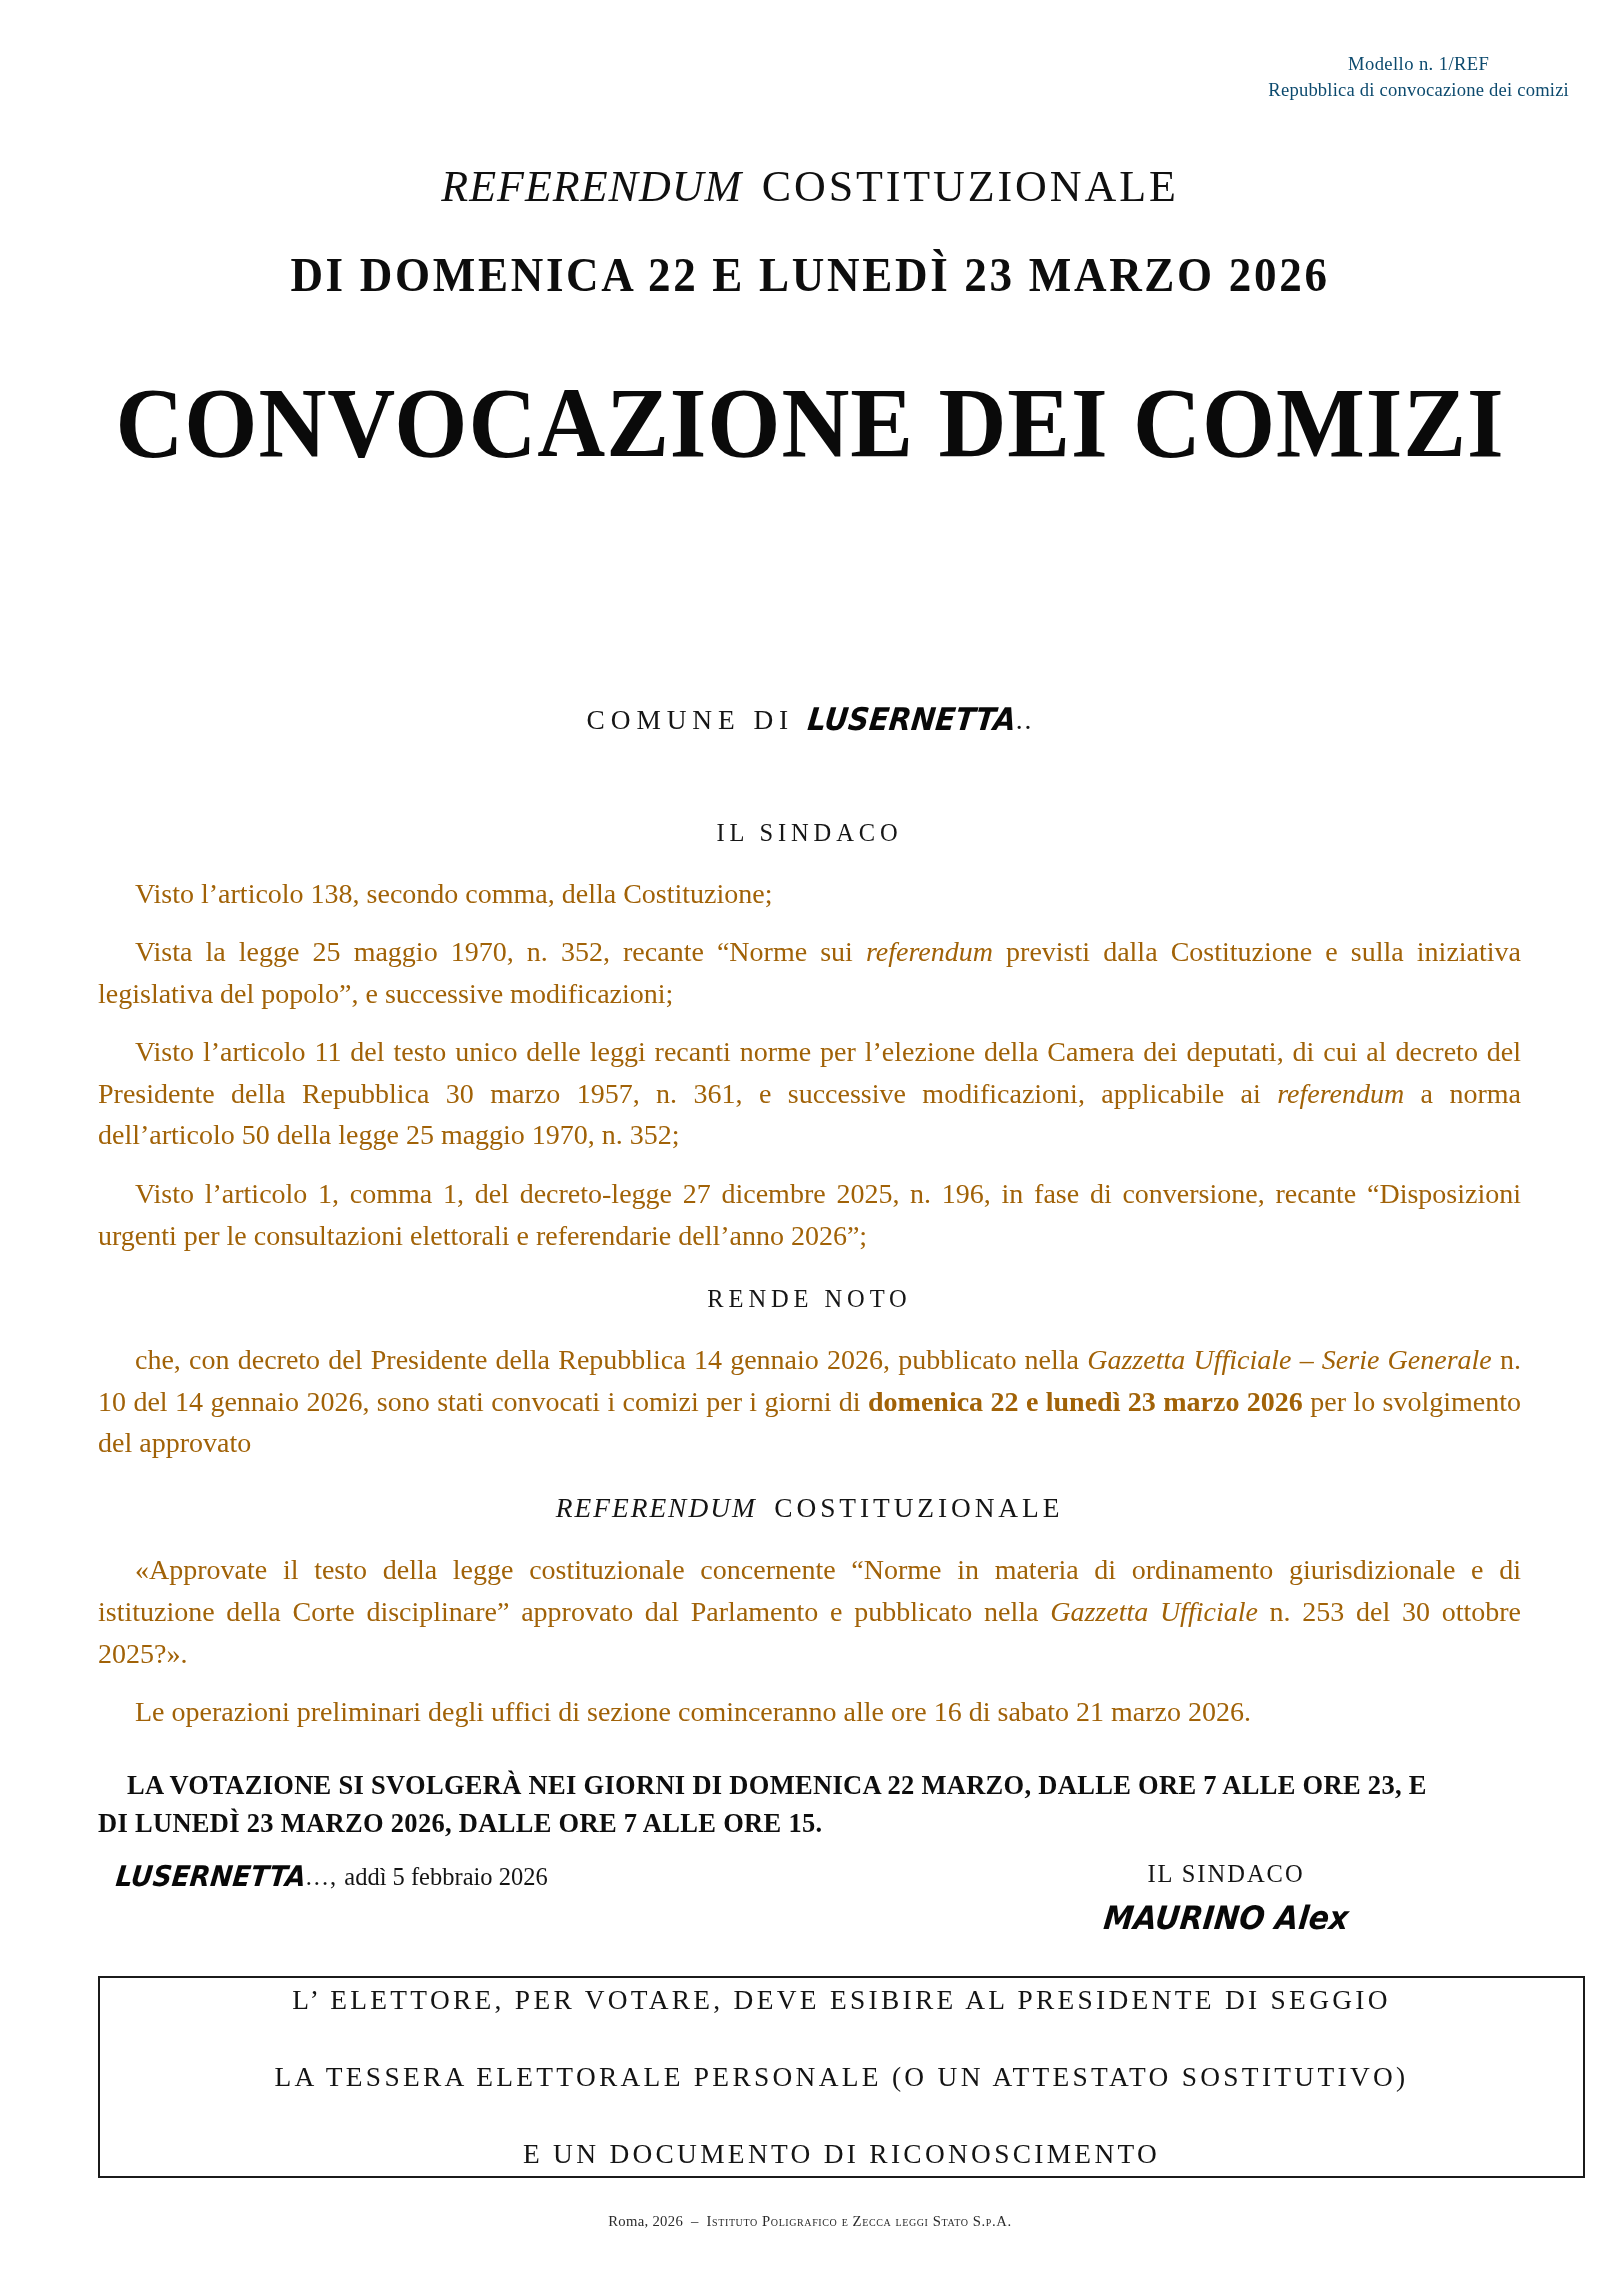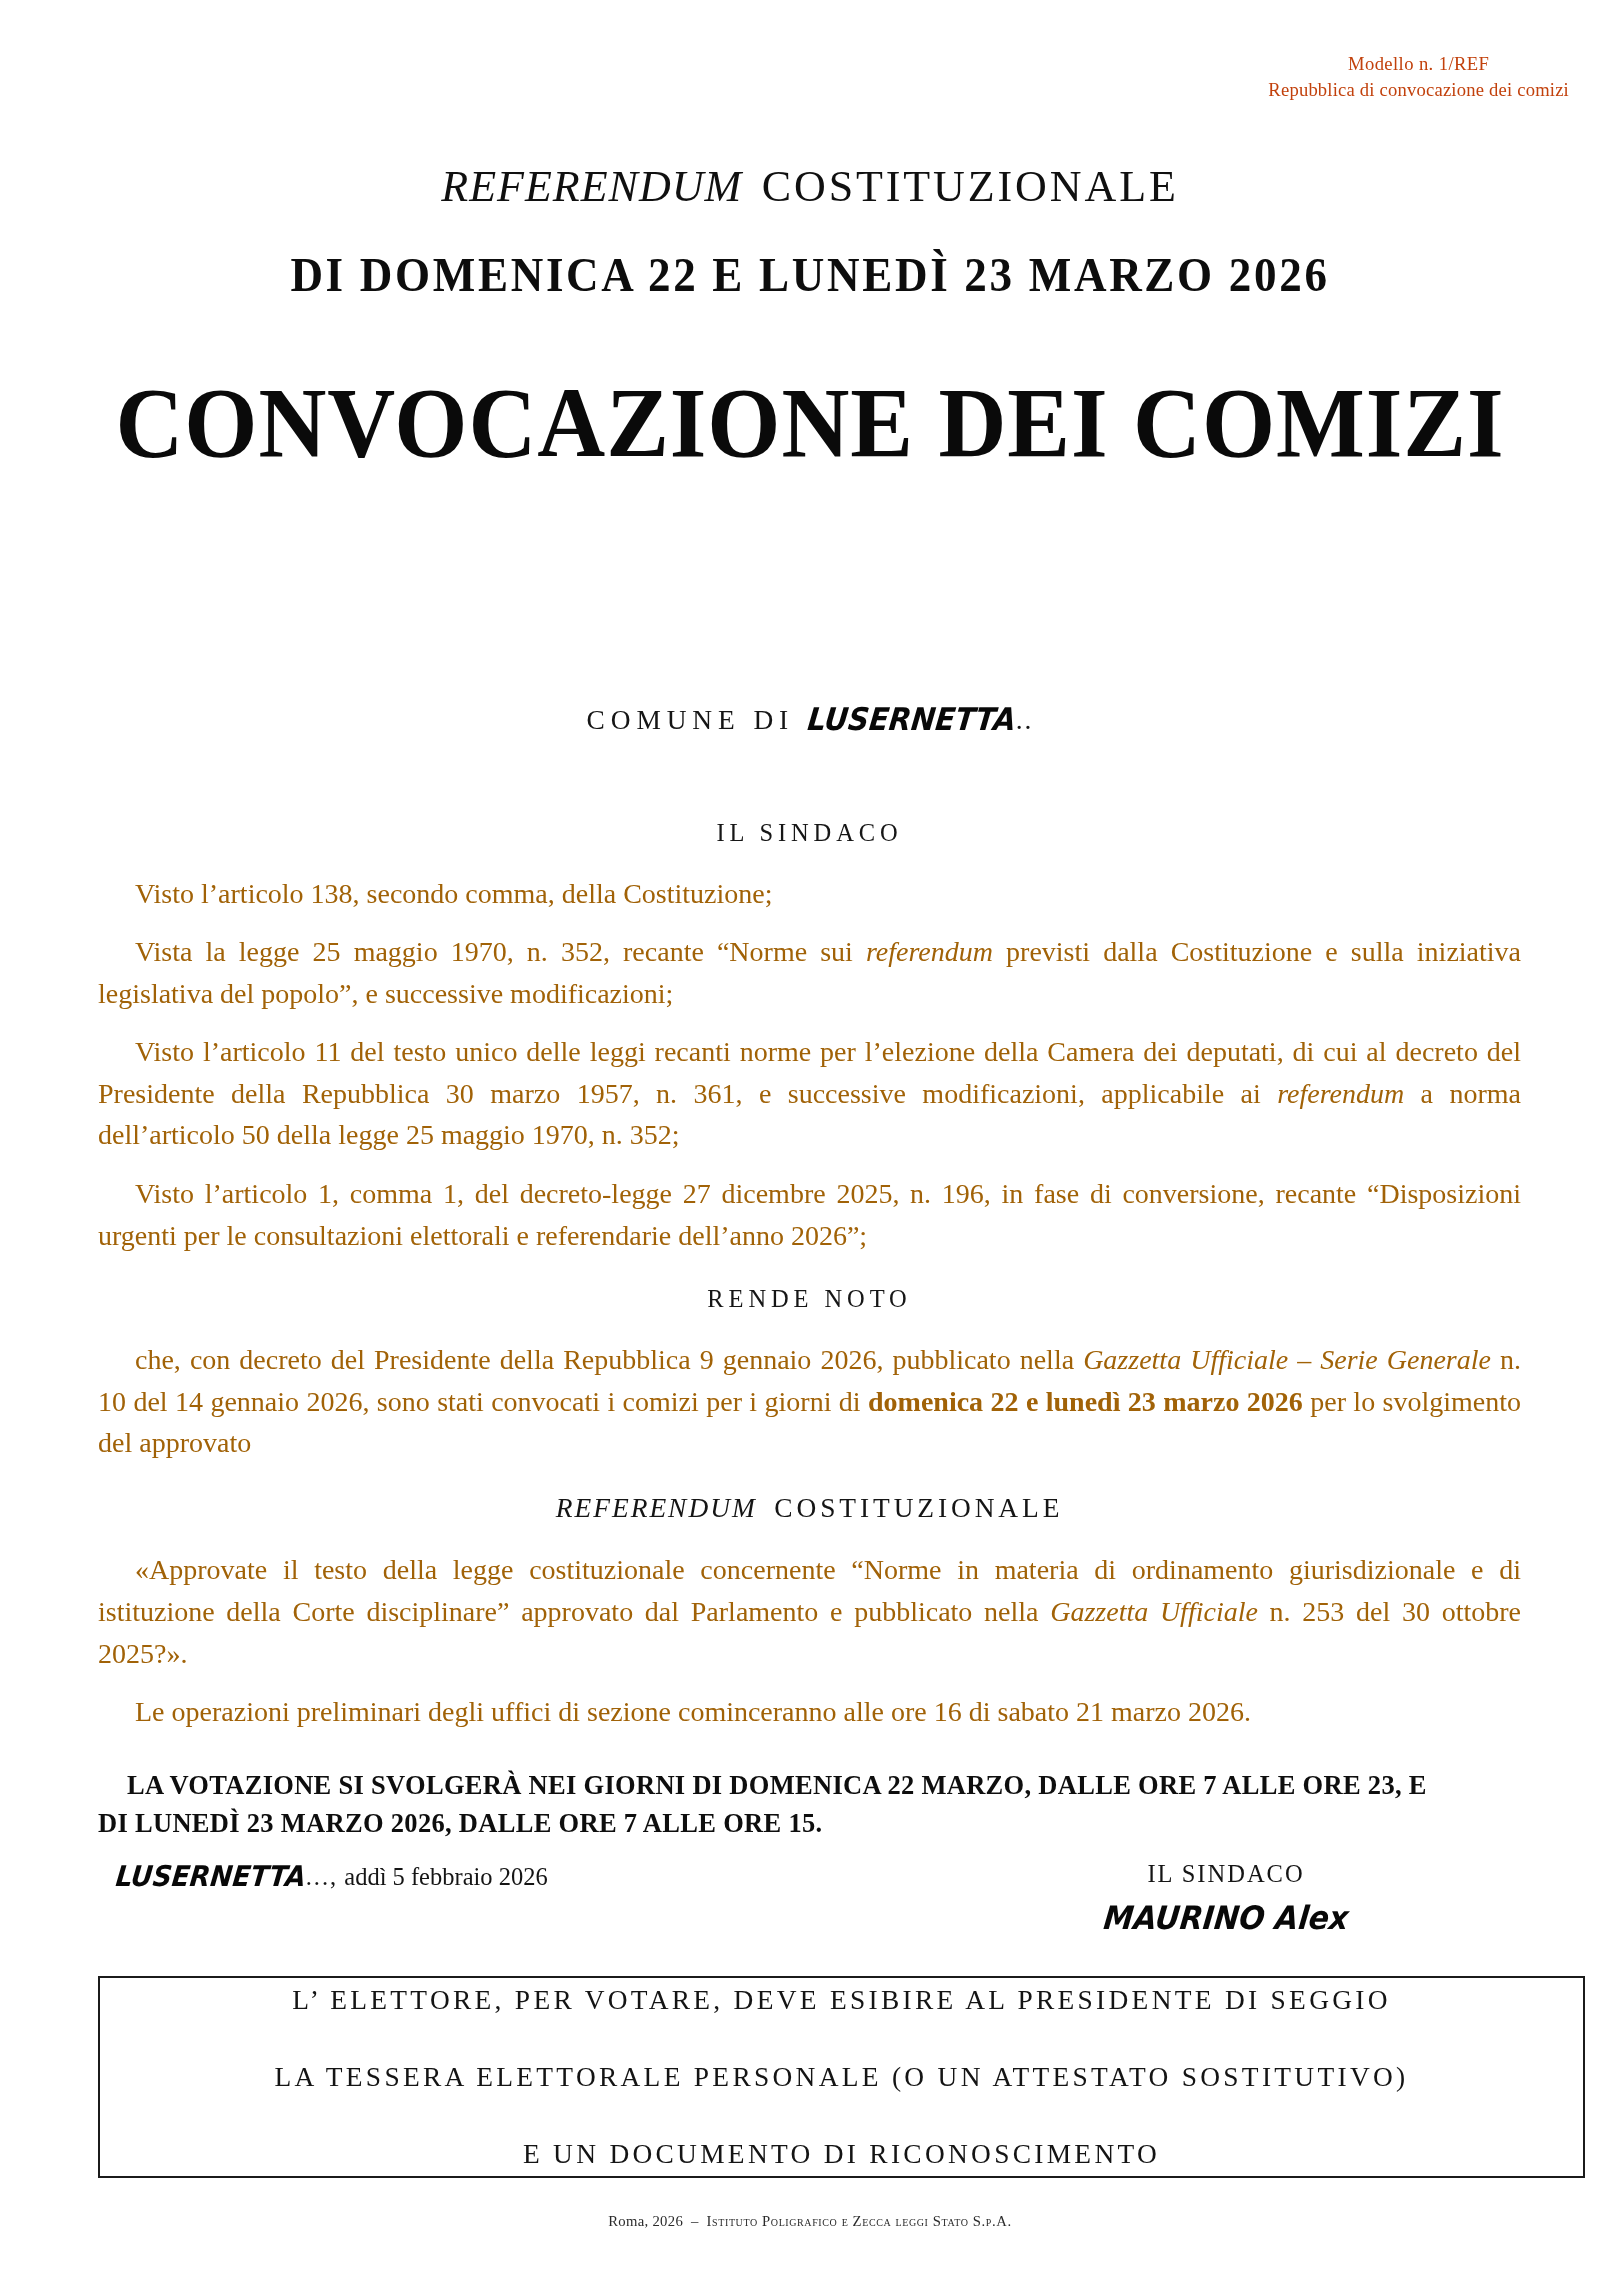--- a/index.html
+++ b/index.html
@@ -25,21 +25,21 @@
   }
 
   
   .model-block {
     position: absolute;
     top: 51px;
     right: 51px;
     text-align: center;
     line-height: 1.42;
     font-size: 18.6px;
-    color: #c2410c;
+    color: #0c4a6e;
   }
   .model-block .ln1 { letter-spacing: 0.4px; }
   .model-block .ln2 { letter-spacing: 0.2px; }
 
   
   .heads {
     position: absolute;
     left: 0; right: 0;
     top: 165px;
     text-align: center;
@@ -269,21 +269,21 @@
     <p class="bt"><span>Visto l’articolo 138, secondo comma, della Costituzione;</span></p>
 
     <p class="bt gap"><span>Vista la legge 25 maggio 1970, n. 352, recante “Norme sui </span><span class="it">referendum</span><span> previsti dalla Costituzione e sulla iniziativa legislativa del popolo”, e successive modificazioni;</span></p>
 
     <p class="bt gap"><span>Visto l’articolo 11 del testo unico delle leggi recanti norme per l’elezione della Camera dei deputati, di cui al decreto del Presidente della Repubblica 30 marzo 1957, n. 361, e successive modificazioni, applicabile ai </span><span class="it">referendum</span><span> a norma dell’articolo 50 della legge 25 maggio 1970, n. 352;</span></p>
 
     <p class="bt gap"><span>Visto l’articolo 1, comma 1, del decreto-legge 27 dicembre 2025, n. 196, in fase di conversione, recante “Disposizioni urgenti per le consultazioni elettorali e referendarie dell’anno 2026”;</span></p>
 
     <div class="ctr-head h-rende">RENDE NOTO</div>
 
-    <p class="bt"><span>che, con decreto del Presidente della Repubblica 9 gennaio 2026, pubblicato nella </span><span class="it">Gazzetta Ufficiale – Serie Generale</span><span> n. 10 del 14 gennaio 2026, sono stati convocati i comizi per i giorni di </span><span class="bd">domenica 22 e lunedì 23 marzo 2026</span><span> per lo svolgimento del approvato</span></p>
+    <p class="bt"><span>che, con decreto del Presidente della Repubblica 14 gennaio 2026, pubblicato nella </span><span class="it">Gazzetta Ufficiale – Serie Generale</span><span> n. 10 del 14 gennaio 2026, sono stati convocati i comizi per i giorni di </span><span class="bd">domenica 22 e lunedì 23 marzo 2026</span><span> per lo svolgimento del approvato</span></p>
 
     <div class="h-refsub"><span class="it">REFERENDUM</span><span class="ro">COSTITUZIONALE</span></div>
 
     <p class="bt"><span>«Approvate il testo della legge costituzionale concernente “Norme in materia di ordinamento giurisdizionale e di istituzione della Corte disciplinare” approvato dal Parlamento e pubblicato nella </span><span class="it">Gazzetta Ufficiale</span><span> n. 253 del 30 ottobre 2025?».</span></p>
 
     <p class="bt gap"><span>Le operazioni preliminari degli uffici di sezione cominceranno alle ore 16 di sabato 21 marzo 2026.</span></p>
 
     <p class="strong-vote"><span>LA VOTAZIONE SI SVOLGERÀ NEI GIORNI DI DOMENICA 22 MARZO, DALLE ORE 7 ALLE ORE 23, E</span><span class="l2">DI LUNEDÌ 23 MARZO 2026, DALLE ORE 7 ALLE ORE 15.</span></p>
   </div>
 

